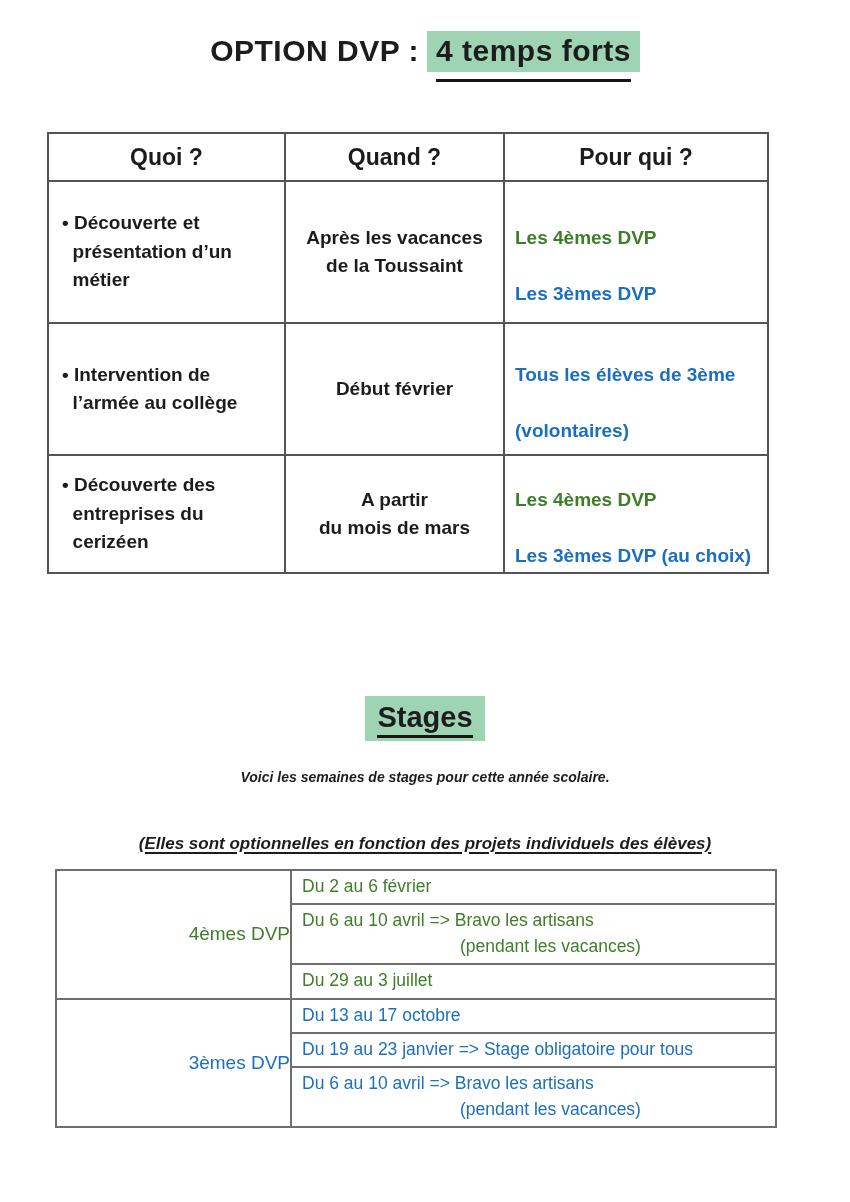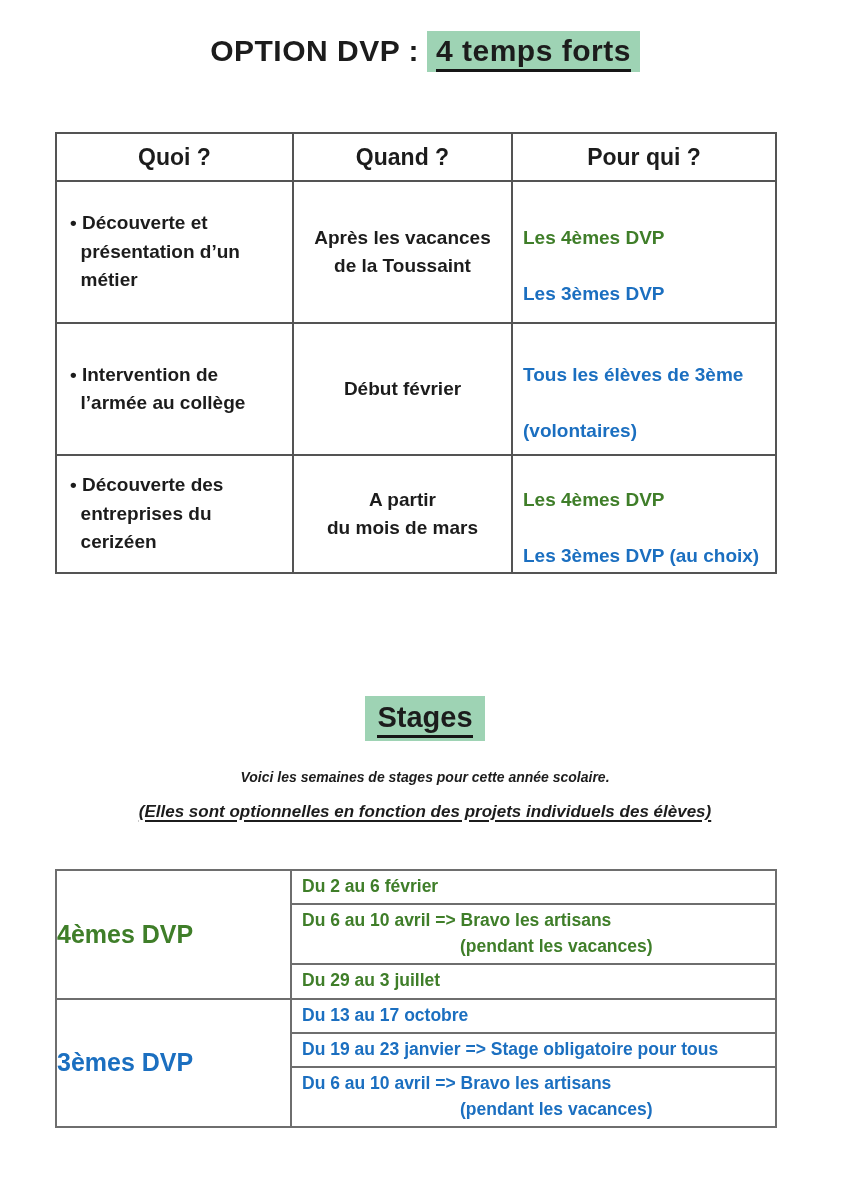--- a/index.html
+++ b/index.html
@@ -25,27 +25,27 @@
     letter-spacing: 0.5px;
     white-space: nowrap;
   }
   .doc-title .hl {
     background: var(--mint, #9ed3b4);
     padding: 3px 9px 5px 9px;
     margin-left: 8px;
   }
   .doc-title .hl .ul {
     border-bottom: 3px solid #161616;
-    padding-bottom: 2px;
+    padding-bottom: 12px;
   }
 
   
   .t1 {
     position: absolute;
-    left: 55px; top: 132px;
+    left: 47px; top: 132px;
     width: 720px;
     border-collapse: collapse;
     table-layout: fixed;
   }
   .t1 th, .t1 td {
     border: 2px solid var(--border1, #555555);
     vertical-align: middle;
   }
   .t1 th {
     height: 48px;
@@ -93,46 +93,46 @@
   .stages-intro {
     position: absolute;
     top: 769px; left: 0; right: 0;
     text-align: center;
     font-size: 14px;
     font-weight: bold;
     font-style: italic;
   }
   .stages-note {
     position: absolute;
-    top: 802px; left: 0; right: 0;
+    top: 834px; left: 0; right: 0;
     text-align: center;
     font-size: 17px;
     font-weight: bold;
     font-style: italic;
     text-decoration: underline;
     text-decoration-thickness: 2px;
     text-underline-offset: 3px;
   }
 
   
   .t2 {
     position: absolute;
     left: 55px; top: 869px;
     width: 720px;
     border-collapse: collapse;
     table-layout: fixed;
   }
   .t2 td {
     border: 2px solid var(--border2, #6e6e6e);
     vertical-align: middle;
-    font-weight: bold;
+    font-weight: normal;
   }
   .t2 .grp-label {
-    text-align: left;
-    font-size: 25px;
+    text-align: right;
+    font-size: 19px;
   }
   .t2 .week {
     padding: 3px 8px 4px 10px;
     font-size: 17.5px;
     line-height: 1.45;
   }
   .t2 .week .line { white-space: nowrap; }
   .t2 .week .subline { white-space: nowrap; padding-left: 158px; }
   .t2 .week .subline:empty { display: none; }
 </style>

